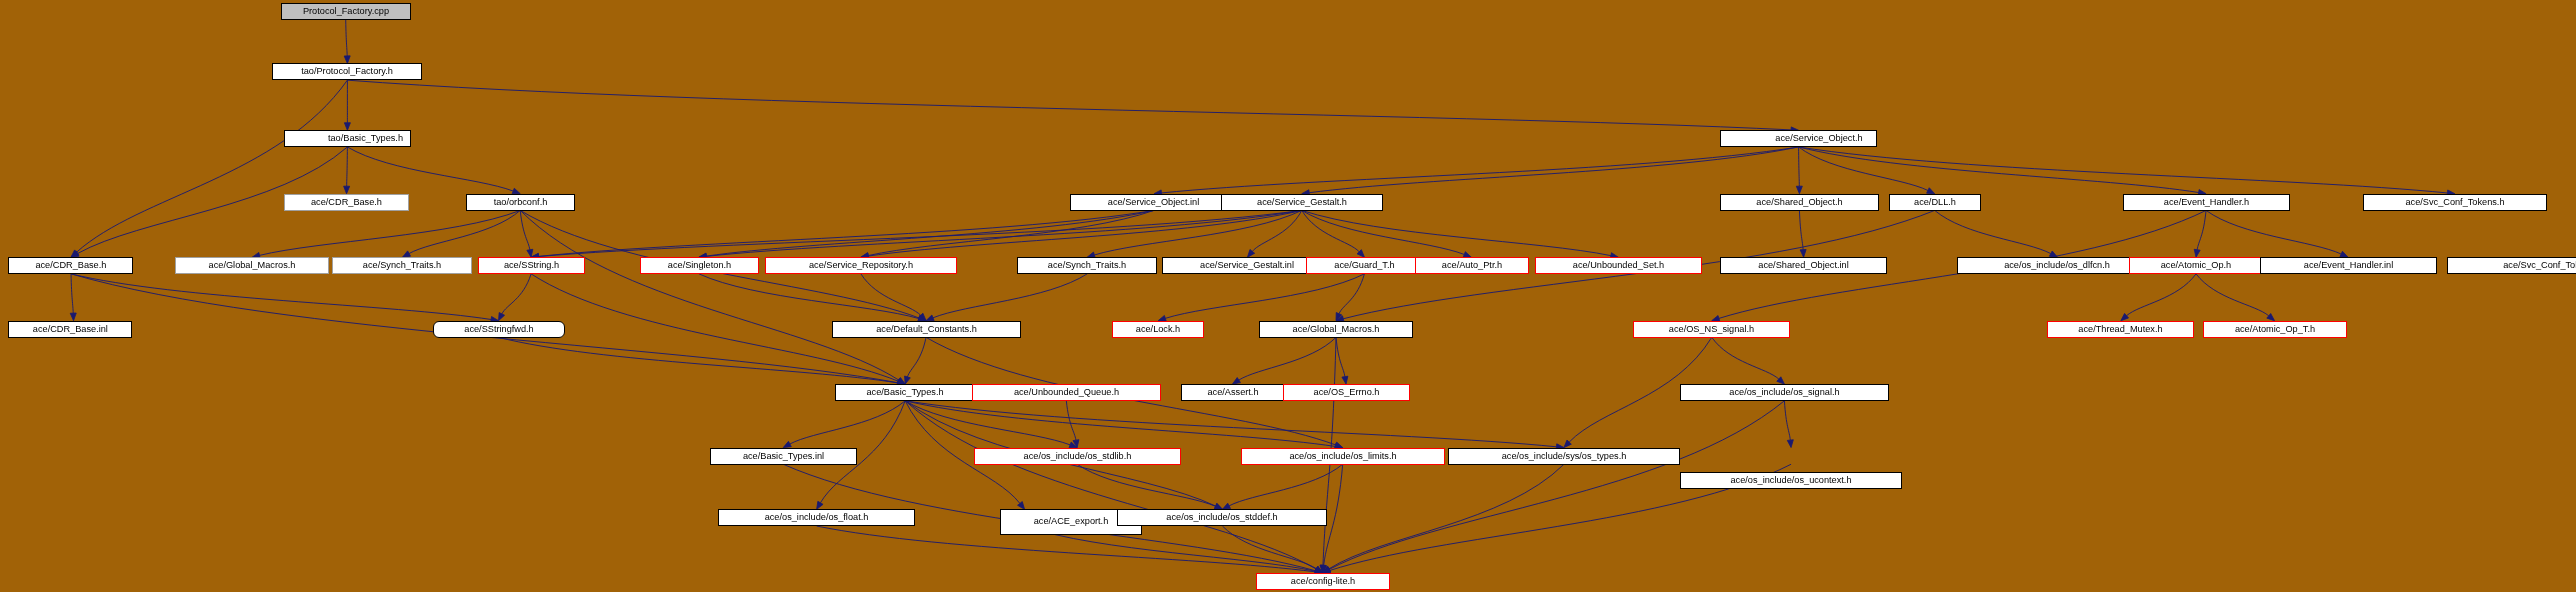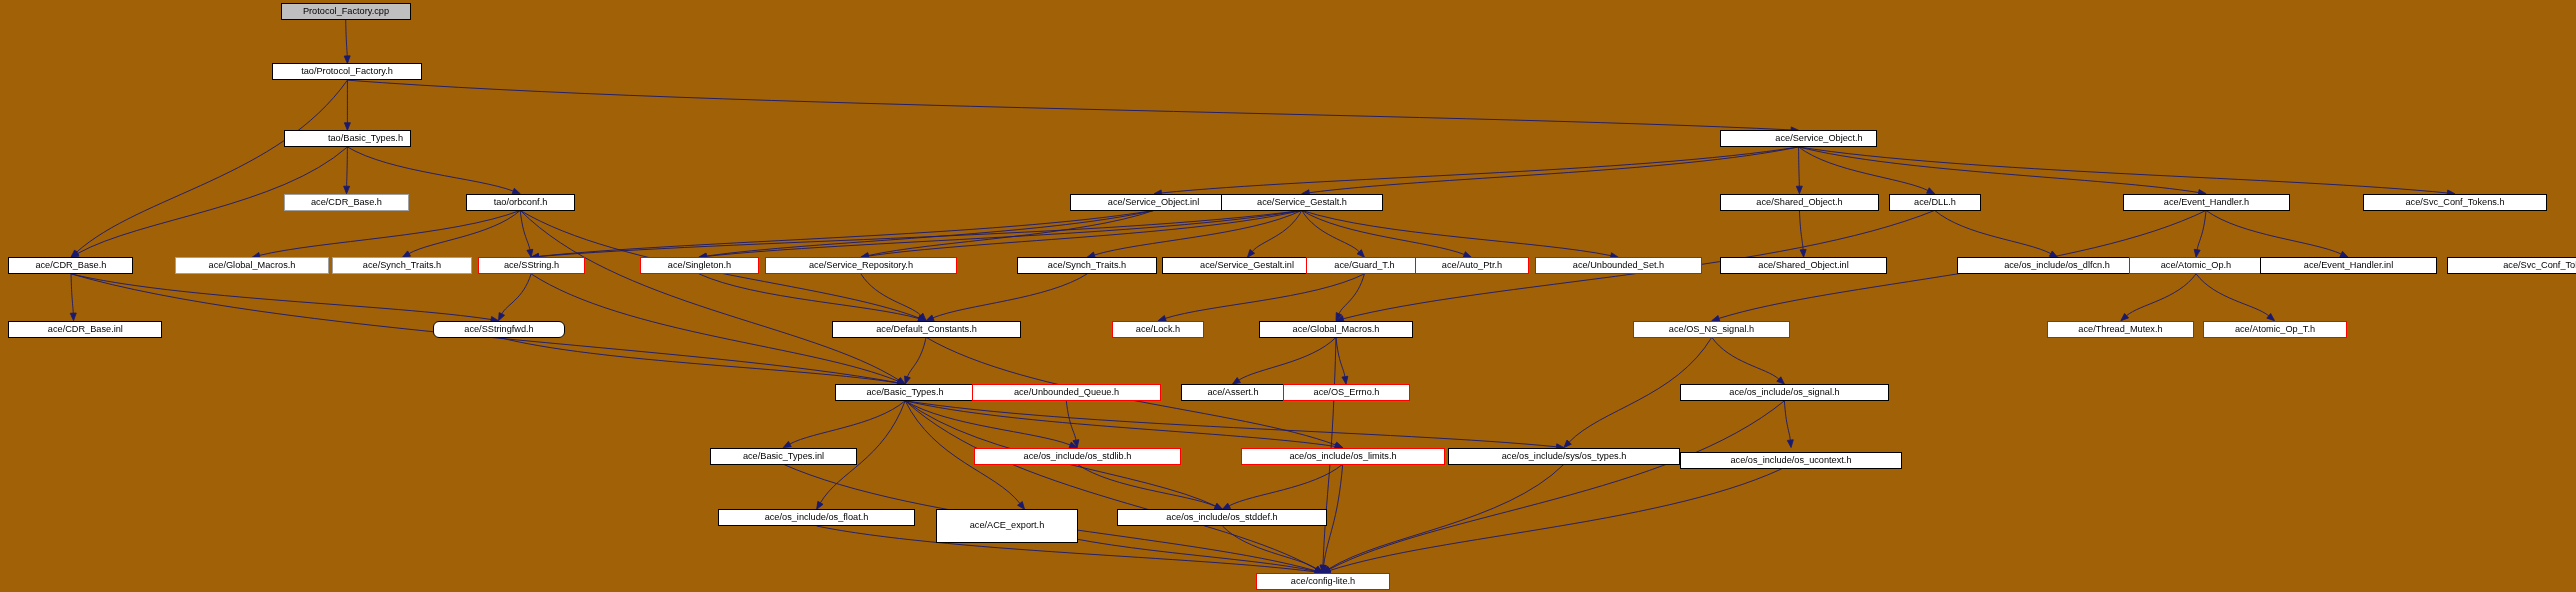--- a/index.html
+++ b/index.html
@@ -195,37 +195,37 @@
       <div class="node black" style="left: 1017px; top: 257px; width: 140px; height: 16.7px;">ace/Synch_Traits.h</div>
       <div class="node black" style="left: 1162px; top: 257px; width: 170px; height: 16.7px;">ace/Service_Gestalt.inl</div>
       <div class="node red" style="left: 1306px; top: 257px; width: 117px; height: 16.7px;">ace/Guard_T.h</div>
       <div class="node red" style="left: 1415px; top: 257px; width: 114px; height: 16.7px;">ace/Auto_Ptr.h</div>
       <div class="node red" style="left: 1535px; top: 257px; width: 167px; height: 16.7px;">ace/Unbounded_Set.h</div>
       <div class="node black" style="left: 1720px; top: 257px; width: 167px; height: 16.7px;">ace/Shared_Object.inl</div>
       <div class="node black" style="left: 1957px; top: 257px; width: 200px; height: 16.7px;">ace/os_include/os_dlfcn.h</div>
       <div class="node red" style="left: 2129px; top: 257px; width: 134px; height: 16.7px;">ace/Atomic_Op.h</div>
       <div class="node black" style="left: 2260px; top: 257px; width: 177px; height: 16.7px;">ace/Event_Handler.inl</div>
       <div class="node black" style="left: 2447px; top: 257px; width: 234px; height: 16.7px;">ace/Svc_Conf_Token_Table.h</div>
-      <div class="node black" style="left: 8.4px; top: 321px; width: 154px; height: 16.7px;">ace/CDR_Base.inl</div>
+      <div class="node black" style="left: 8.4px; top: 321px; width: 124px; height: 16.7px;">ace/CDR_Base.inl</div>
       <div class="node black" style="left: 433px; top: 321px; width: 132px; height: 16.7px; border-radius: 6px;">ace/SStringfwd.h</div>
       <div class="node black" style="left: 832px; top: 321px; width: 189px; height: 16.7px; text-align: center;">ace/Default_Constants.h</div>
       <div class="node red" style="left: 1112px; top: 321px; width: 92px; height: 16.7px;">ace/Lock.h</div>
       <div class="node black" style="left: 1259px; top: 321px; width: 154px; height: 16.7px;">ace/Global_Macros.h</div>
       <div class="node red" style="left: 1633px; top: 321px; width: 157px; height: 16.7px;">ace/OS_NS_signal.h</div>
       <div class="node black" style="left: 835px; top: 384px; width: 140px; height: 16.7px;">ace/Basic_Types.h</div>
       <div class="node red" style="left: 972px; top: 384px; width: 189px; height: 16.7px;">ace/Unbounded_Queue.h</div>
       <div class="node black" style="left: 1181px; top: 384px; width: 104px; height: 16.7px;">ace/Assert.h</div>
       <div class="node red" style="left: 1283px; top: 384px; width: 127px; height: 16.7px;">ace/OS_Errno.h</div>
       <div class="node black" style="left: 1680px; top: 384px; width: 209px; height: 16.7px;">ace/os_include/os_signal.h</div>
       <div class="node red" style="left: 2047px; top: 321px; width: 147px; height: 16.7px;">ace/Thread_Mutex.h</div>
       <div class="node red" style="left: 2203px; top: 321px; width: 144px; height: 16.7px;">ace/Atomic_Op_T.h</div>
       <div class="node black" style="left: 710px; top: 448px; width: 147px; height: 16.7px;">ace/Basic_Types.inl</div>
       <div class="node red" style="left: 974px; top: 448px; width: 207px; height: 16.7px;">ace/os_include/os_stdlib.h</div>
       <div class="node red" style="left: 1241px; top: 448px; width: 204px; height: 16.7px;">ace/os_include/os_limits.h</div>
       <div class="node black" style="left: 1448px; top: 448px; width: 232px; height: 16.7px;">ace/os_include/sys/os_types.h</div>
-      <div class="node black" style="left: 1680px; top: 452px; width: 222px; height: 16.7px;">ace/os_include/os_ucontext.h</div>
+      <div class="node black" style="left: 1680px; top: 472px; width: 222px; height: 16.7px;">ace/os_include/os_ucontext.h</div>
       <div class="node black" style="left: 718px; top: 509px; width: 197px; height: 16.7px;">ace/os_include/os_float.h</div>
-      <div class="node black" style="left: 936px; top: 509px; width: 142px; height: 34px;">ace/ACE_export.h</div>
+      <div class="node black" style="left: 1000px; top: 509px; width: 142px; height: 26px;">ace/ACE_export.h</div>
       <div class="node black" style="left: 1117px; top: 509px; width: 210px; height: 16.7px;">ace/os_include/os_stddef.h</div>
       <div class="node red" style="left: 1256px; top: 573px; width: 134px; height: 16.7px;">ace/config-lite.h</div>
     </div>
 </div>
 
 
 </body></html>

